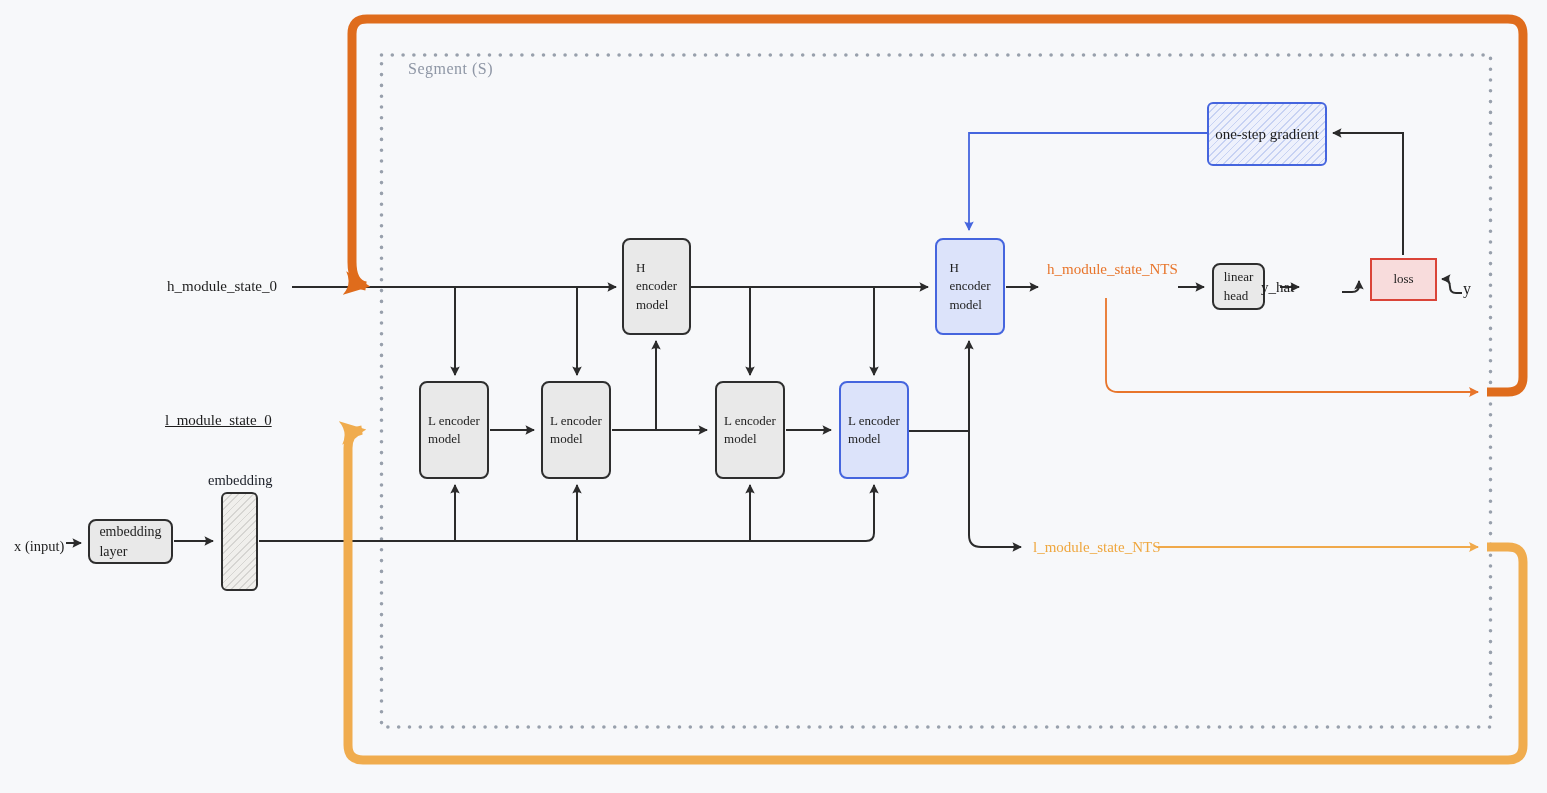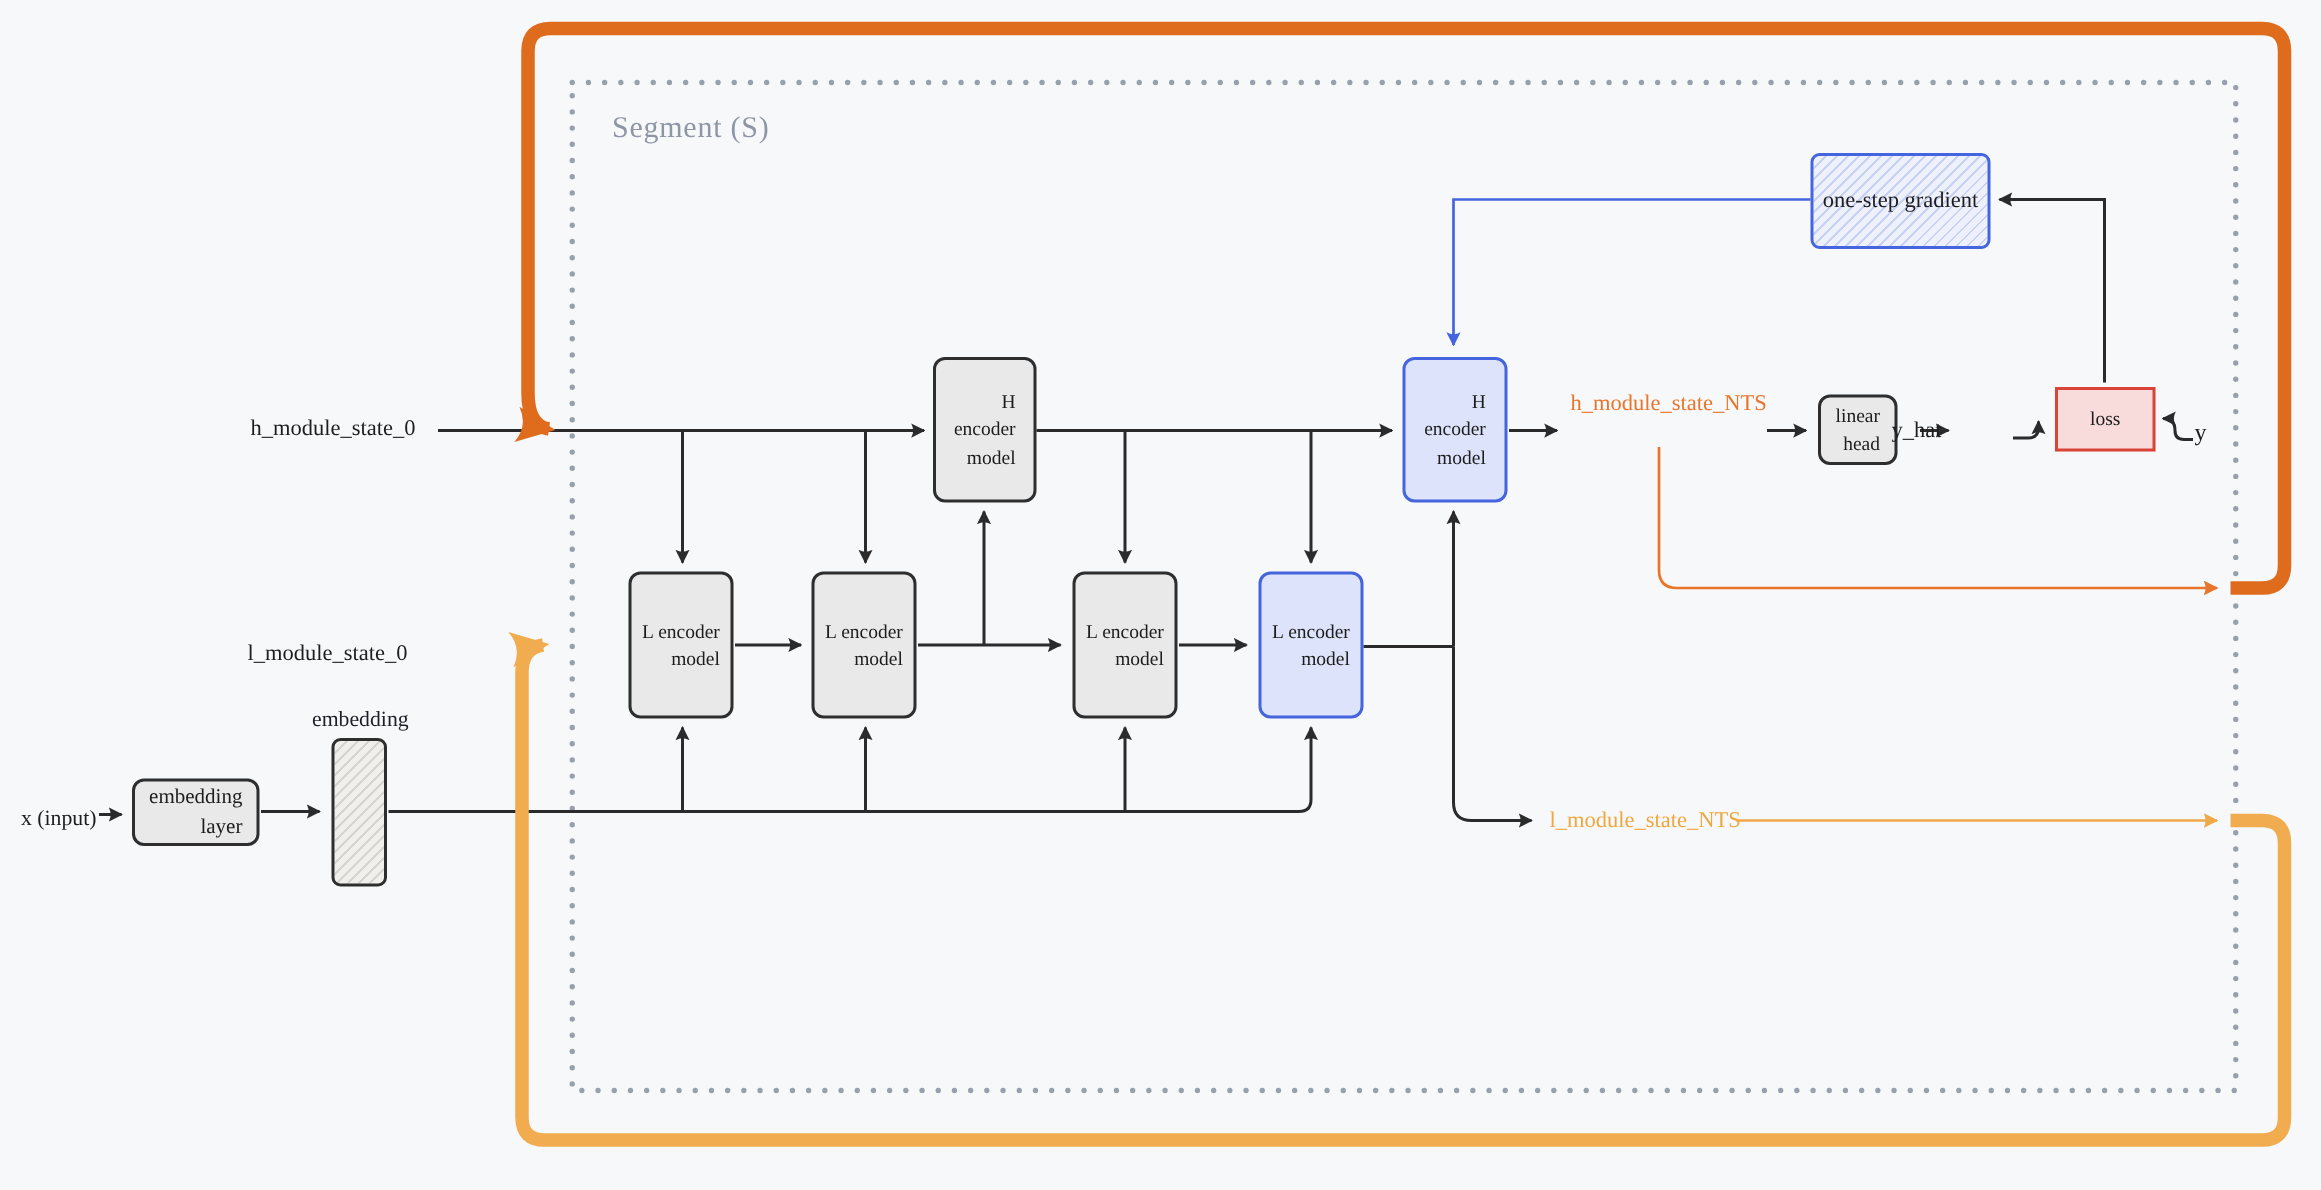--- a/index.html
+++ b/index.html
@@ -3,40 +3,40 @@
 <meta charset="utf-8">
 <style>
   html,body{margin:0;padding:0;background:#f7f8fa;}
   .canvas{
     position:relative;width:1547px;height:793px;background:#f7f8fa;overflow:hidden;
     font-family:"Liberation Serif","DejaVu Serif",serif;color:#1d1d1d;
   }
   svg.layer{position:absolute;left:0;top:0;width:1547px;height:793px;}
   .box{
     position:absolute;display:flex;align-items:center;justify-content:center;
-    text-align:right;font-size:13px;line-height:1.4;white-space:pre-line;
+    text-align:left;font-size:13px;line-height:1.4;white-space:pre-line;
     border:2px solid #2e2e2e;border-radius:8px;background:#e9e9e9;
     box-sizing:border-box;padding:2px;
   }
   .box.blue{border-color:#4565de;background:#dce3fa;}
   .box.red{border-color:#da4438;background:#f8dcdc;border-radius:0;}
   .box.hatch-gray{
     background:repeating-linear-gradient(135deg,#d6d5d2 0px,#d6d5d2 1.2px,#f0efec 1.2px,#f0efec 5.2px);
     border-radius:6px;
   }
   .box.hatch-blue{
     border-color:#4565de;border-radius:6px;
     background:repeating-linear-gradient(135deg,#c7d2f3 0px,#c7d2f3 1.2px,#eef1fc 1.2px,#eef1fc 5.2px);
     font-size:15px;
   }
   .lbl{position:absolute;font-size:15px;white-space:nowrap;}
   .lbl.orange{color:#e8752b;}
   .lbl.amber{color:#efa73f;}
   .segment-title{
-    position:absolute;left:408px;top:74px;font-size:20px;color:#8e96a5;
+    position:absolute;left:408px;top:60px;font-size:16px;color:#8e96a5;
     letter-spacing:0.5px;
   }
   .small{font-size:14px;}
 </style>
 </head>
 <body>
 
 <div class="canvas">
 
   <svg class="layer" viewBox="0 0 1547 793">
@@ -131,21 +131,21 @@
 head</div>
 
   <div class="box red" style="left:1370px;top:258px;width:67px;height:43px;">loss</div>
 
   <div class="lbl" style="left:14px;top:538px;font-size:14.5px;">x (input)</div>
 
   <div class="lbl" style="left:208px;top:472px;font-size:14.5px;color:#1b1f27;">embedding</div>
 
   <div class="lbl" style="left:167px;top:278px;">h_module_state_0</div>
 
-  <div class="lbl" style="left:165px;top:428px;">l_module_state_0</div>
+  <div class="lbl" style="left:165px;top:412px;text-decoration:underline;">l_module_state_0</div>
 
   <div class="lbl orange" style="left:1047px;top:261px;">h_module_state_NTS</div>
 
   <div class="lbl amber" style="left:1033px;top:539px;">l_module_state_NTS</div>
 
   <div class="lbl" style="left:1261px;top:279px;">y_hat</div>
 
   <div class="lbl" style="left:1463px;top:280px;font-size:16px;">y</div>
 
 </div>

